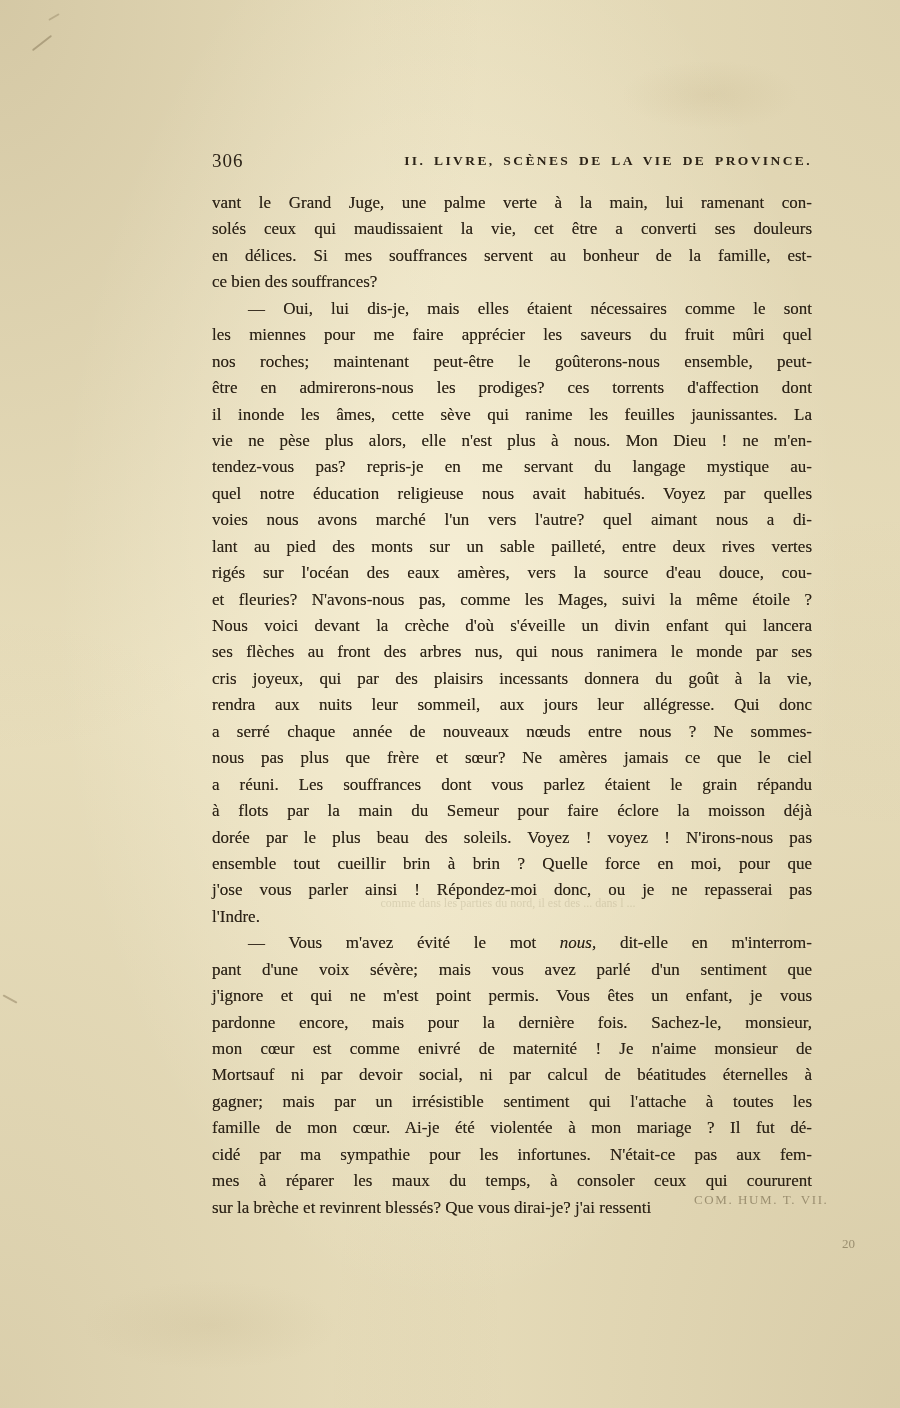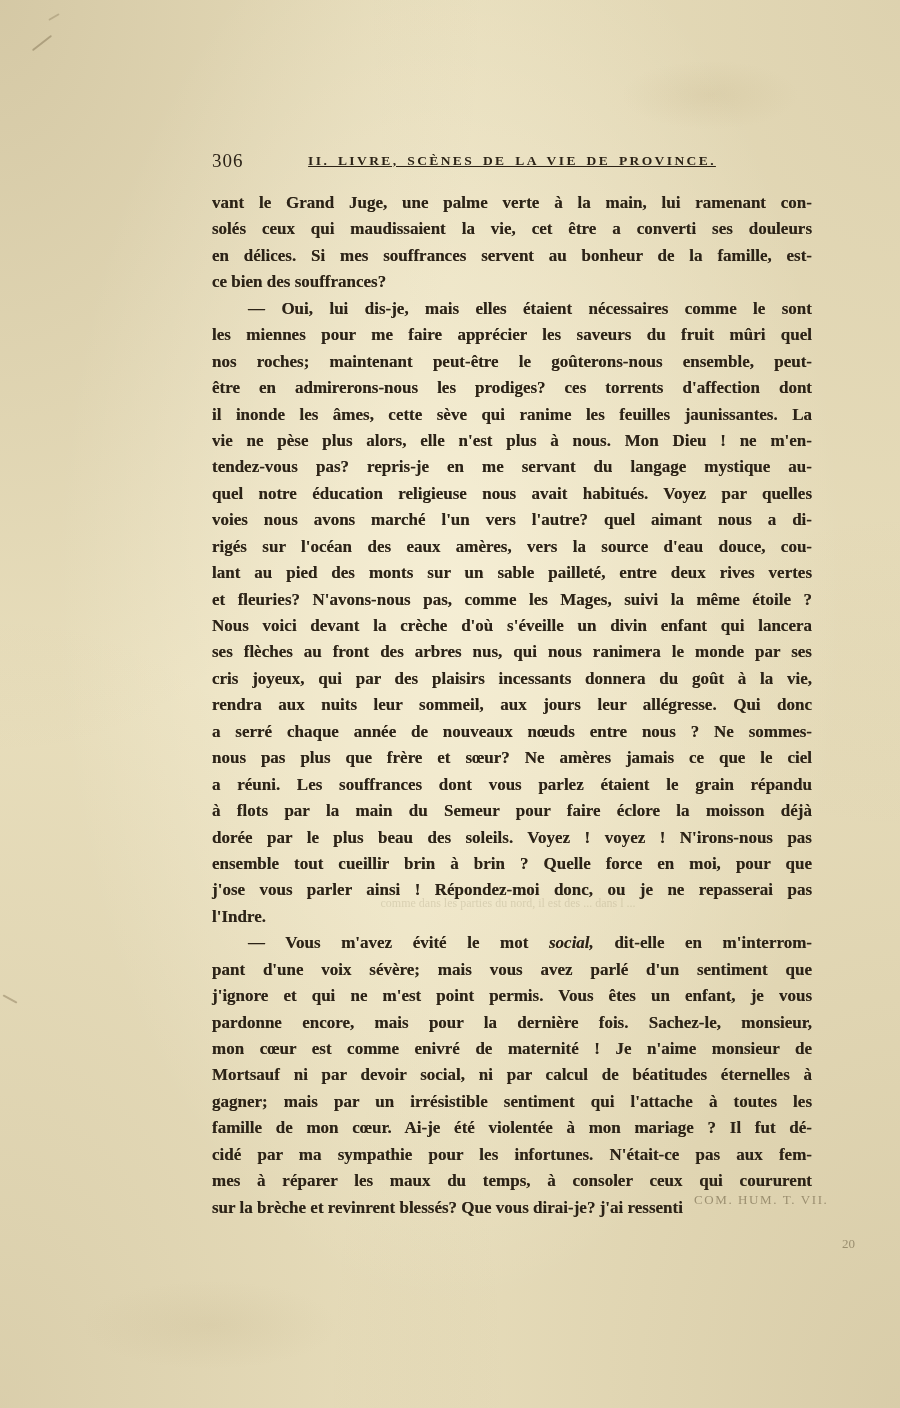--- a/index.html
+++ b/index.html
@@ -23,33 +23,31 @@
     position: absolute;
     left: 212px; top: 148px;
     width: 600px; height: 30px;
   }
   .page-number {
     position: absolute; left: 0; top: 2px;
     font-size: 19px; letter-spacing: 1px; text-align: center;
   }
   .running-title {
     position: absolute; left: 0; right: 0; top: 5px;
-    text-align: center;
+    text-align: right;
     font-size: 13.5px; font-weight: bold; letter-spacing: 2.4px;
     word-spacing: 3px;
-    text-decoration: underline;
   }
   .text-block {
     position: absolute;
     left: 212px; top: 190px;
     width: 600px;
     font-size: 17px;
     line-height: 26.45px;
     text-shadow: 0 0 0.4px rgba(44,35,23,0.55);
-    font-weight: bold;
   }
   .para { margin: 0; }
   .line {
     text-align: justify;
     text-align-last: justify;
     -moz-text-align-last: justify;
     height: 26.45px;
   }
   .line.last {
     text-align-last: left;
@@ -119,38 +117,38 @@
       <div class="para indent">
         <div class="line"><span>— Oui, lui dis-je, mais elles étaient nécessaires comme le sont</span></div>
         <div class="line"><span>les miennes pour me faire apprécier les saveurs du fruit mûri quel</span></div>
         <div class="line"><span>nos roches; maintenant peut-être le goûterons-nous ensemble, peut-</span></div>
         <div class="line"><span>être en admirerons-nous les prodiges? ces torrents d'affection dont</span></div>
         <div class="line"><span>il inonde les âmes, cette sève qui ranime les feuilles jaunissantes. La</span></div>
         <div class="line"><span>vie ne pèse plus alors, elle n'est plus à nous. Mon Dieu ! ne m'en-</span></div>
         <div class="line"><span>tendez-vous pas? repris-je en me servant du langage mystique au-</span></div>
         <div class="line"><span>quel notre éducation religieuse nous avait habitués. Voyez par quelles</span></div>
         <div class="line"><span>voies nous avons marché l'un vers l'autre? quel aimant nous a di-</span></div>
+        <div class="line"><span>lant au pied des monts sur un sable pailleté, entre deux rives vertes</span></div>
         <div class="line"><span>rigés sur l'océan des eaux amères, vers la source d'eau douce, cou-</span></div>
-        <div class="line"><span>lant au pied des monts sur un sable pailleté, entre deux rives vertes</span></div>
         <div class="line"><span>et fleuries? N'avons-nous pas, comme les Mages, suivi la même étoile ?</span></div>
         <div class="line"><span>Nous voici devant la crèche d'où s'éveille un divin enfant qui lancera</span></div>
         <div class="line"><span>ses flèches au front des arbres nus, qui nous ranimera le monde par ses</span></div>
         <div class="line"><span>cris joyeux, qui par des plaisirs incessants donnera du goût à la vie,</span></div>
         <div class="line"><span>rendra aux nuits leur sommeil, aux jours leur allégresse. Qui donc</span></div>
         <div class="line"><span>a serré chaque année de nouveaux nœuds entre nous ? Ne sommes-</span></div>
         <div class="line"><span>nous pas plus que frère et sœur? Ne amères jamais ce que le ciel</span></div>
         <div class="line"><span>a réuni. Les souffrances dont vous parlez étaient le grain répandu</span></div>
         <div class="line"><span>à flots par la main du Semeur pour faire éclore la moisson déjà</span></div>
         <div class="line"><span>dorée par le plus beau des soleils. Voyez ! voyez ! N'irons-nous pas</span></div>
         <div class="line"><span>ensemble tout cueillir brin à brin ? Quelle force en moi, pour que</span></div>
         <div class="line"><span>j'ose vous parler ainsi ! Répondez-moi donc, ou je ne repasserai pas</span></div>
         <div class="line last"><span>l'Indre.</span></div>
       </div>
       <div class="para indent">
-        <div class="line"><span>— Vous m'avez évité le mot </span><i>social,</i><span> dit-elle en m'interrom-</span></div>
+        <div class="line"><span>— Vous m'avez évité le mot </span><i>nous,</i><span> dit-elle en m'interrom-</span></div>
         <div class="line"><span>pant d'une voix sévère; mais vous avez parlé d'un sentiment que</span></div>
         <div class="line"><span>j'ignore et qui ne m'est point permis. Vous êtes un enfant, je vous</span></div>
         <div class="line"><span>pardonne encore, mais pour la dernière fois. Sachez-le, monsieur,</span></div>
         <div class="line"><span>mon cœur est comme enivré de maternité ! Je n'aime monsieur de</span></div>
         <div class="line"><span>Mortsauf ni par devoir social, ni par calcul de béatitudes éternelles à</span></div>
         <div class="line"><span>gagner; mais par un irrésistible sentiment qui l'attache à toutes les</span></div>
         <div class="line"><span>famille de mon cœur. Ai-je été violentée à mon mariage ? Il fut dé-</span></div>
         <div class="line"><span>cidé par ma sympathie pour les infortunes. N'était-ce pas aux fem-</span></div>
         <div class="line"><span>mes à réparer les maux du temps, à consoler ceux qui coururent</span></div>
         <div class="line last"><span>sur la brèche et revinrent blessés? Que vous dirai-je? j'ai ressenti</span></div>

